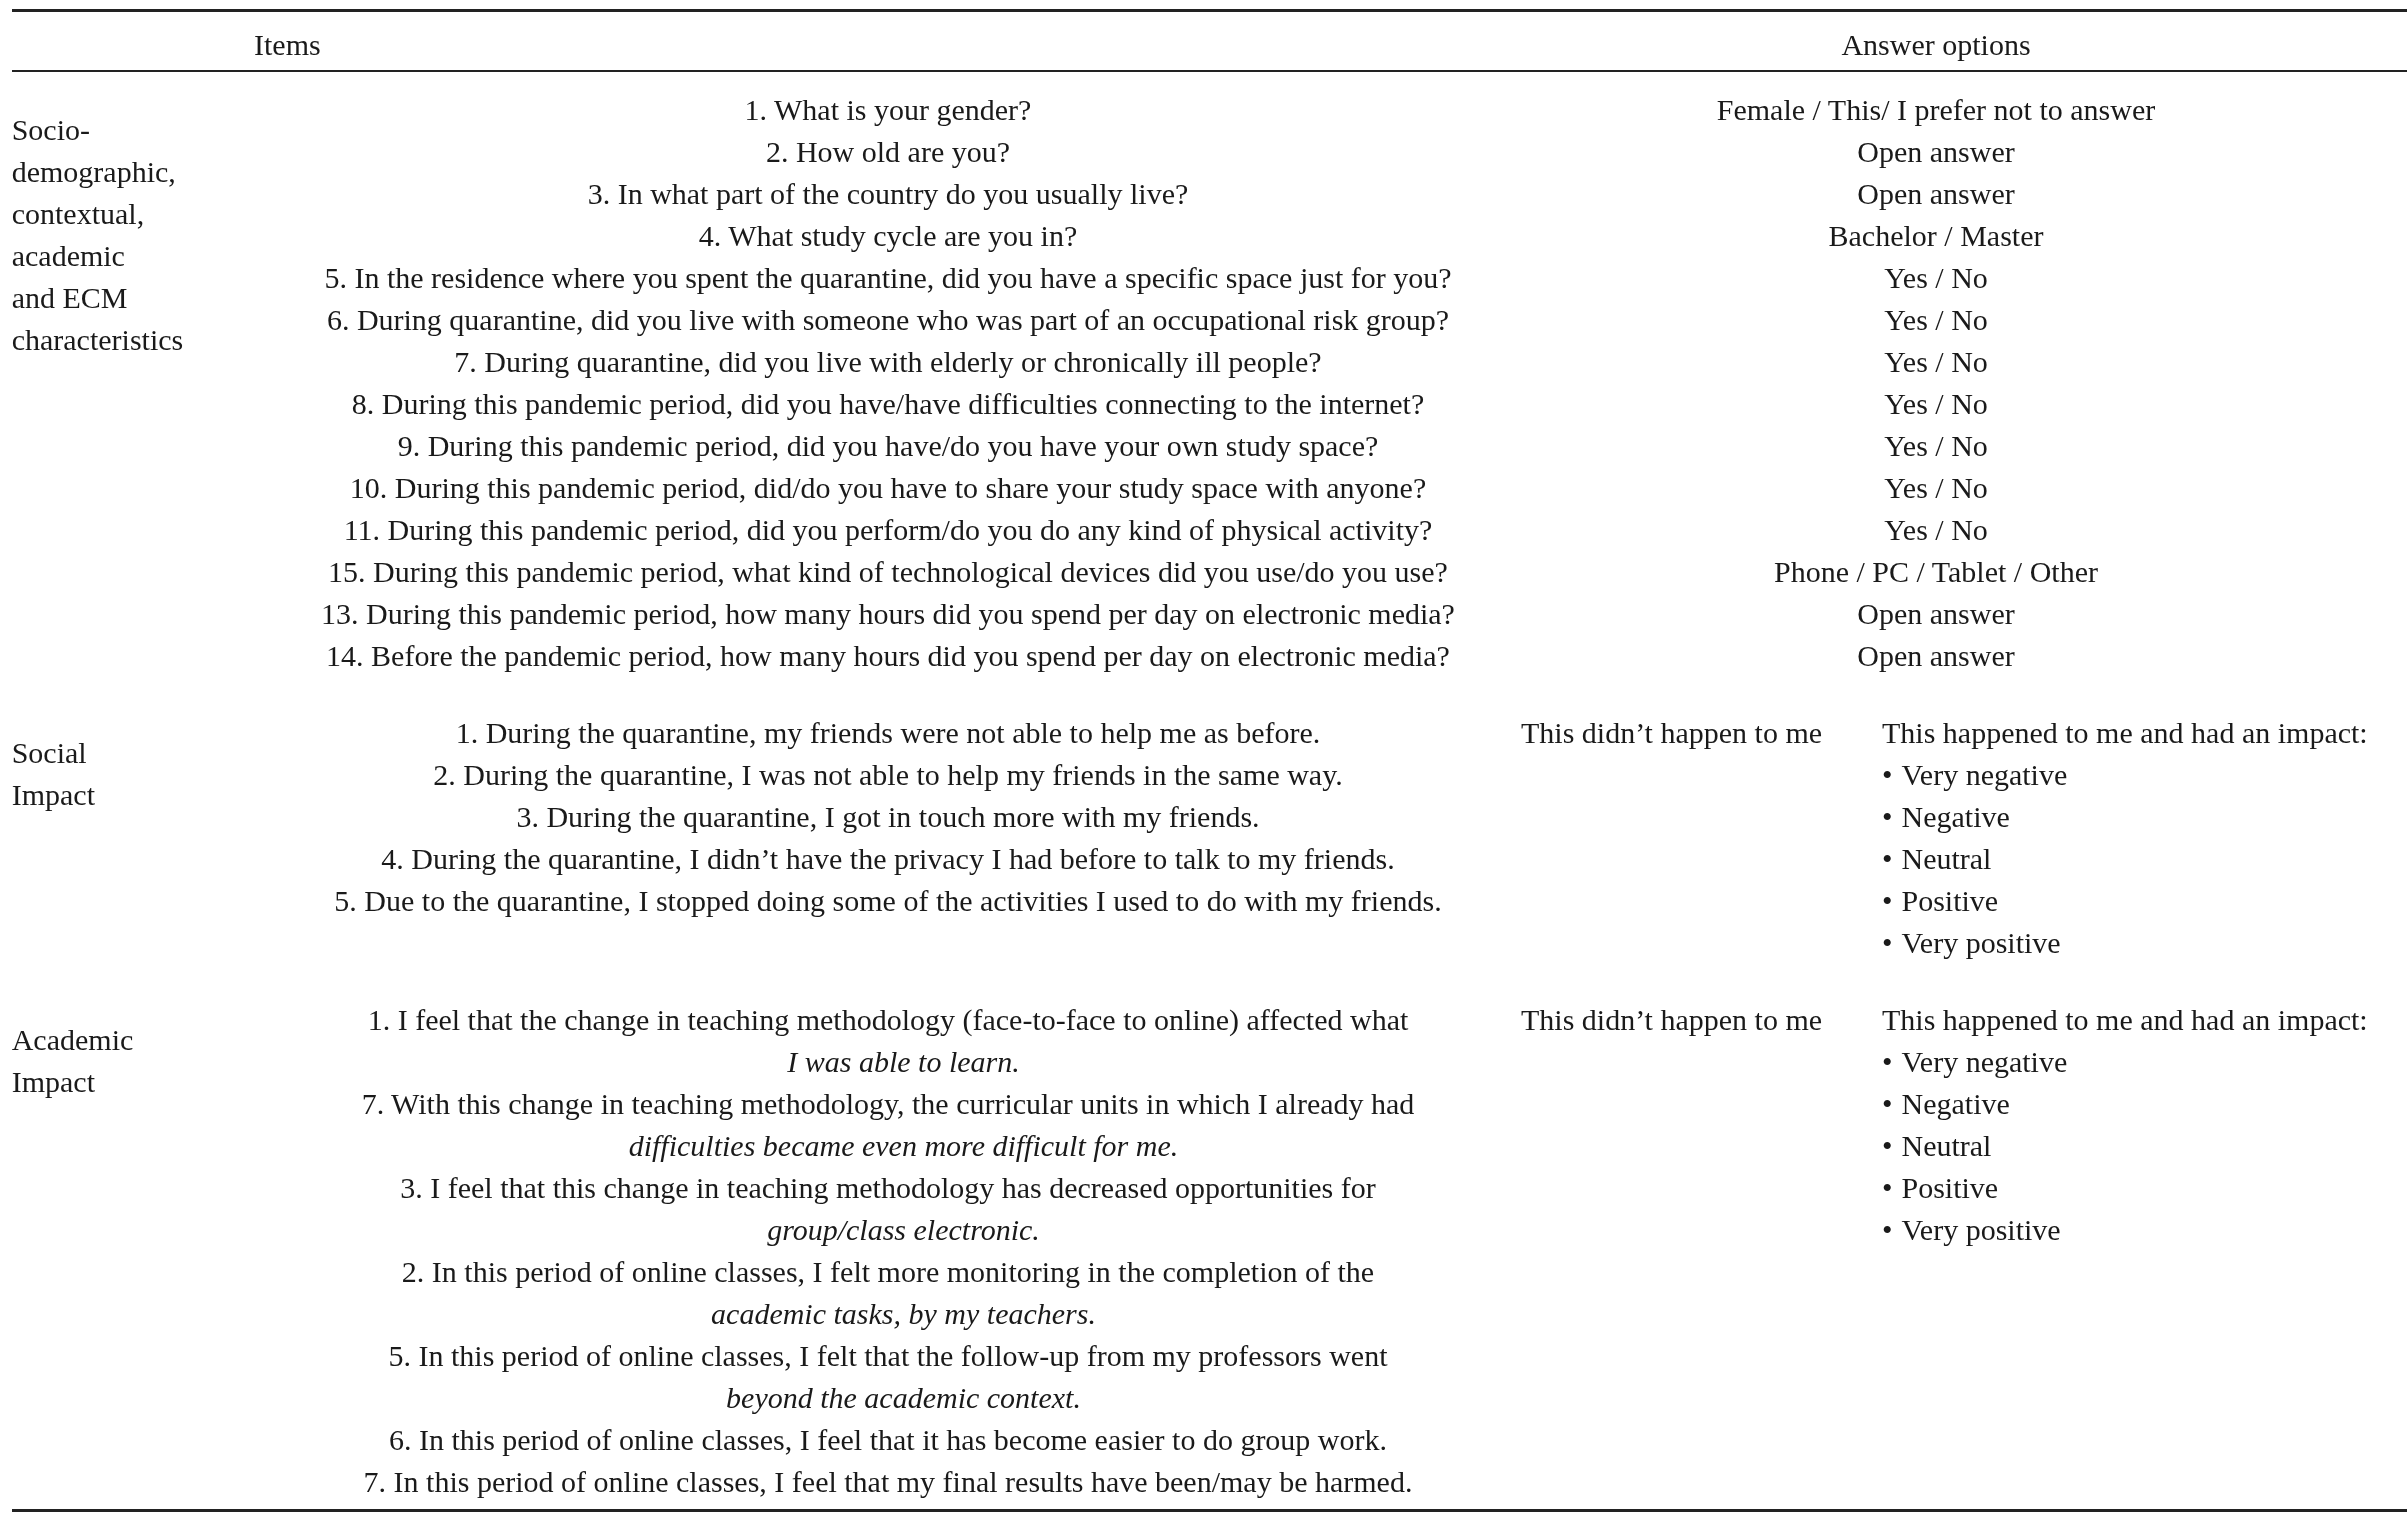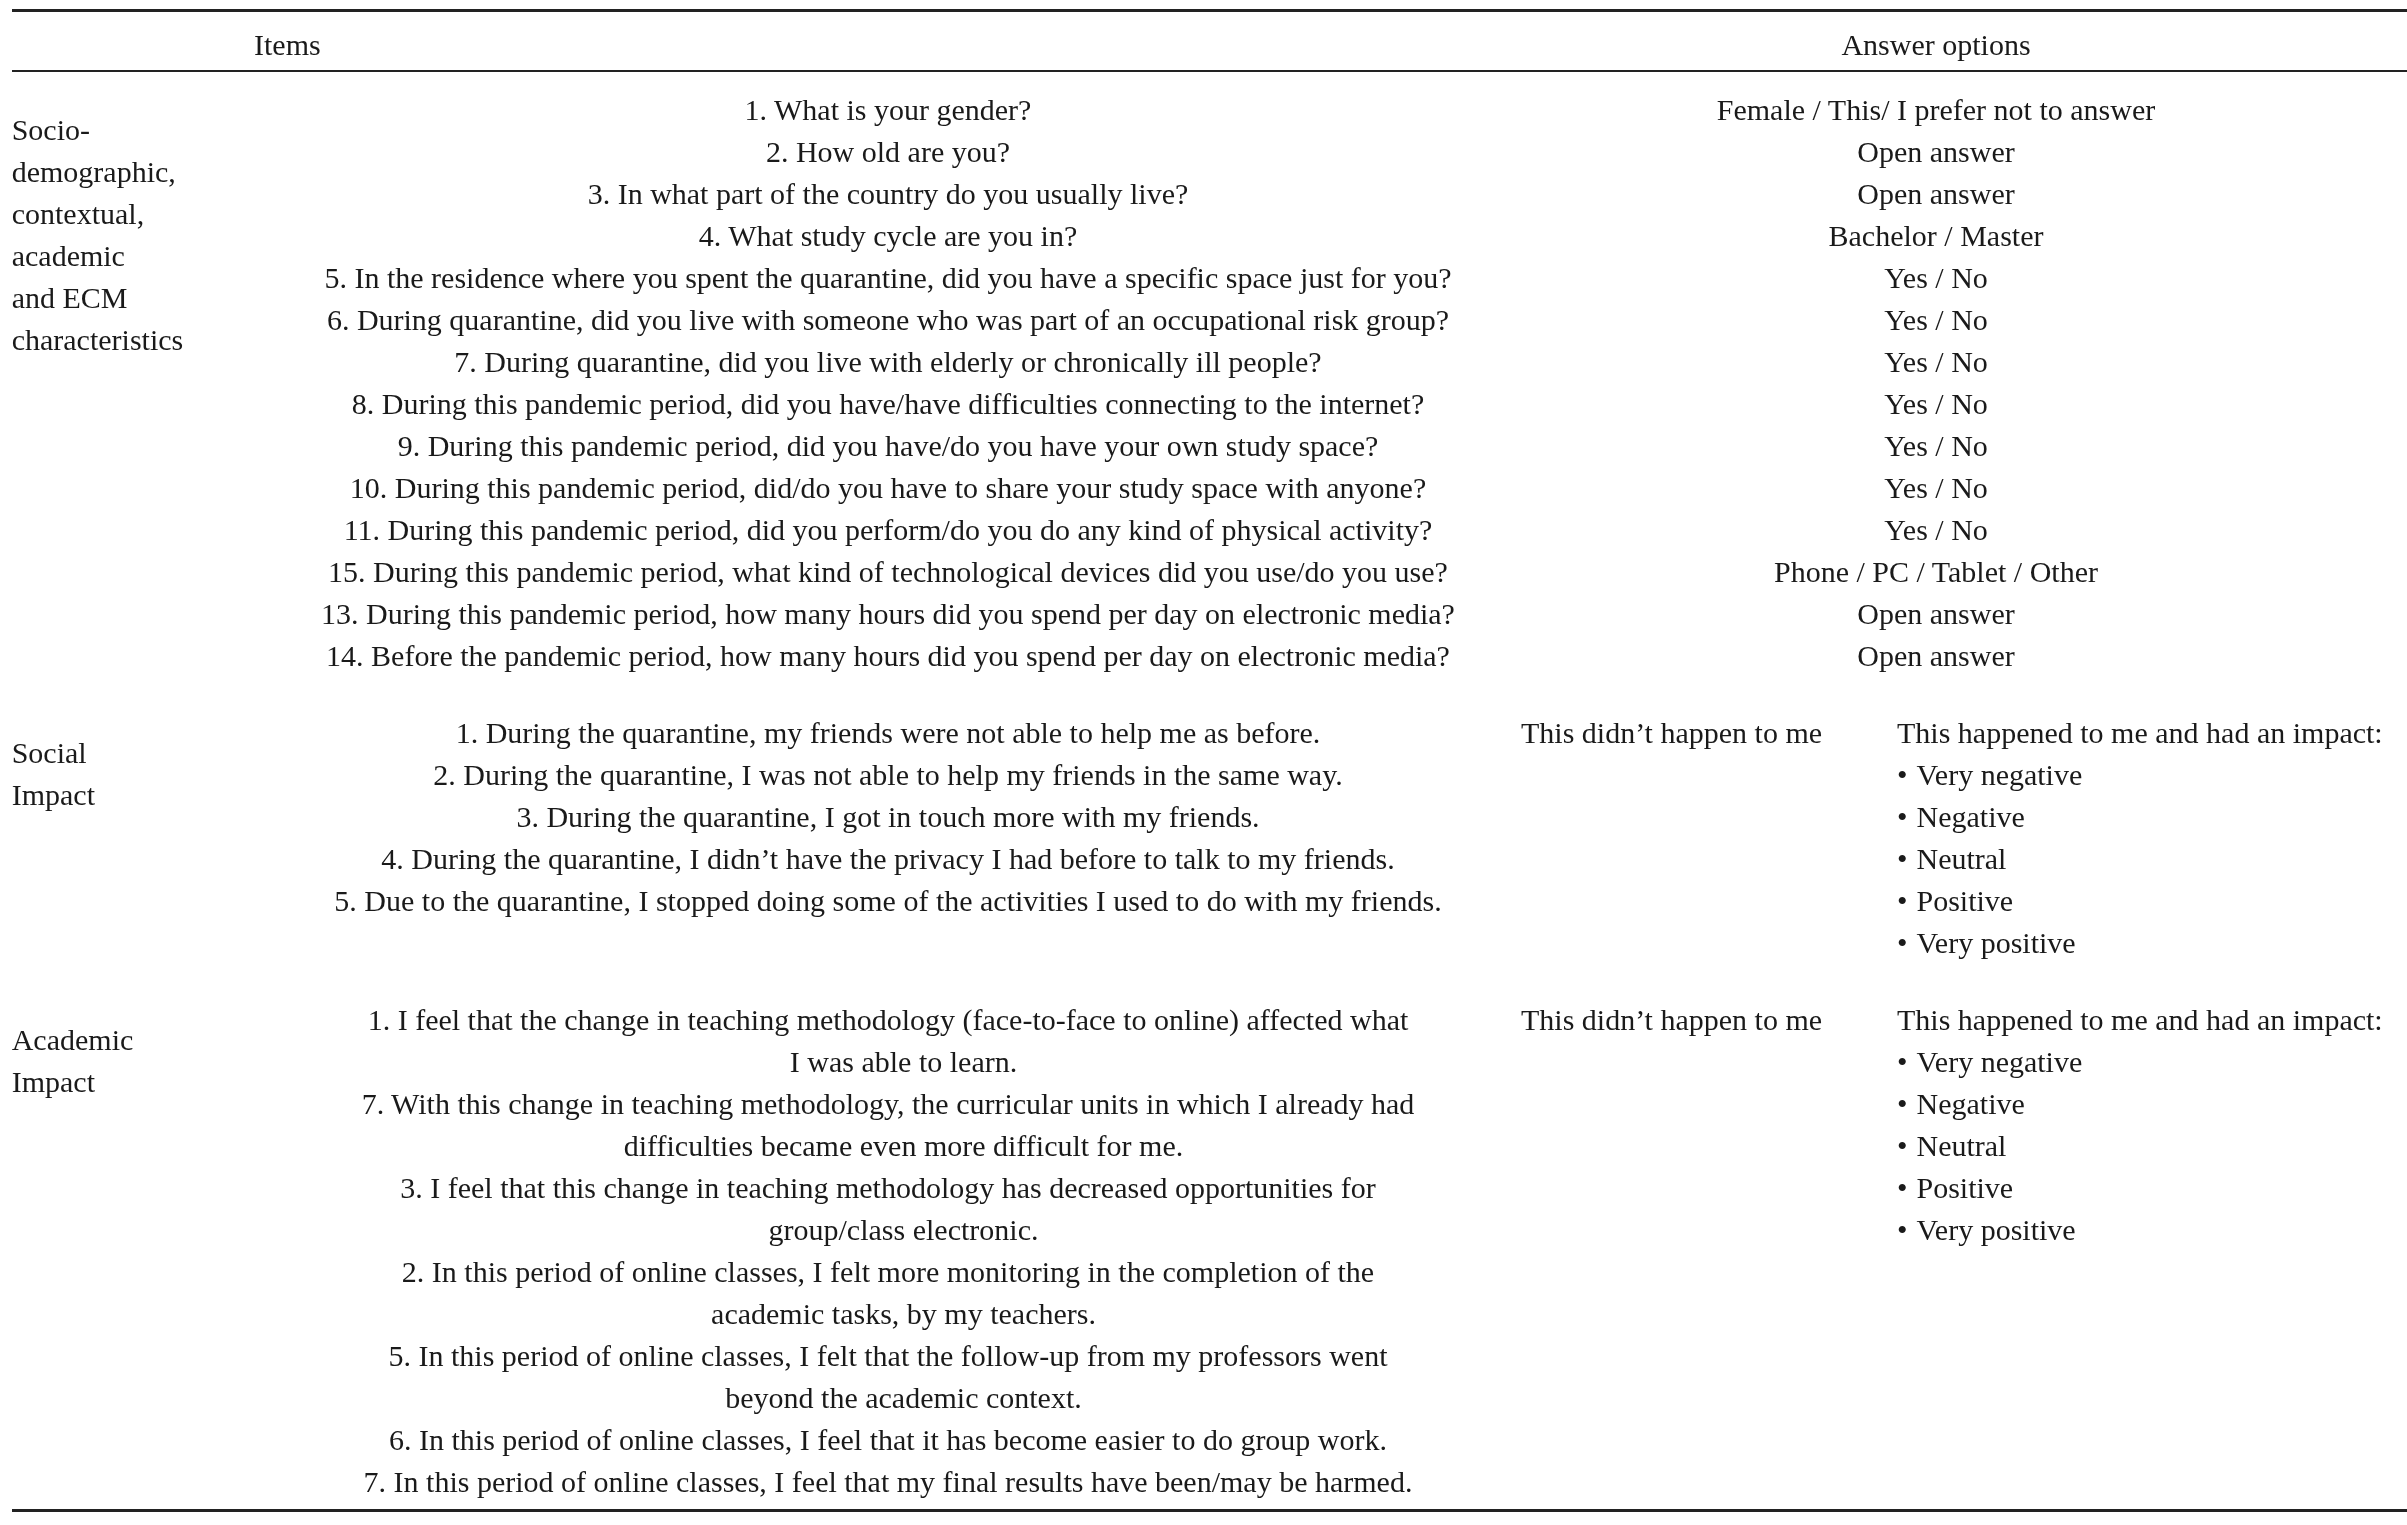--- a/index.html
+++ b/index.html
@@ -17,28 +17,28 @@
   .hdr { position: absolute; top: 25px; line-height: 39px; white-space: nowrap; }
   .hdr-items { left: 254px; }
   .hdr-answers { left: 1658px; width: 556px; text-align: center; }
 
   .section { position: absolute; left: 0; width: 2408px; }
   .cat { position: absolute; left: 11.7px; width: 224px; line-height: 42px; margin-top: 20px; }
   .cat span { display: block; white-space: nowrap; }
 
   .items { position: absolute; left: 254px; width: 1268px; text-align: center; }
   .item { line-height: 42px; white-space: nowrap; }
-  .item .cont { display: block; padding-left: 31px; }
+  .item .cont { display: block; padding-left: 31px; font-style: italic; }
 
   .ans-col { position: absolute; left: 1658px; width: 556px; }
   .ans { line-height: 42px; text-align: center; white-space: nowrap; }
 
   .na { position: absolute; left: 1521px; line-height: 42px; white-space: nowrap; }
   .impact { position: absolute; left: 1882px; line-height: 42px; white-space: nowrap; }
-  .impact .opt { display: block; margin-left: 15px; }
+  .impact .opt { display: block; }
   .bullet { display: inline-block; width: 19.5px; }
 </style>
 </head>
 <body>
 
 <div class="rule rule-top"></div>
 <div class="hdr hdr-items">Items</div>
 <div class="hdr hdr-answers">Answer options</div>
 <div class="rule rule-head"></div>
 

